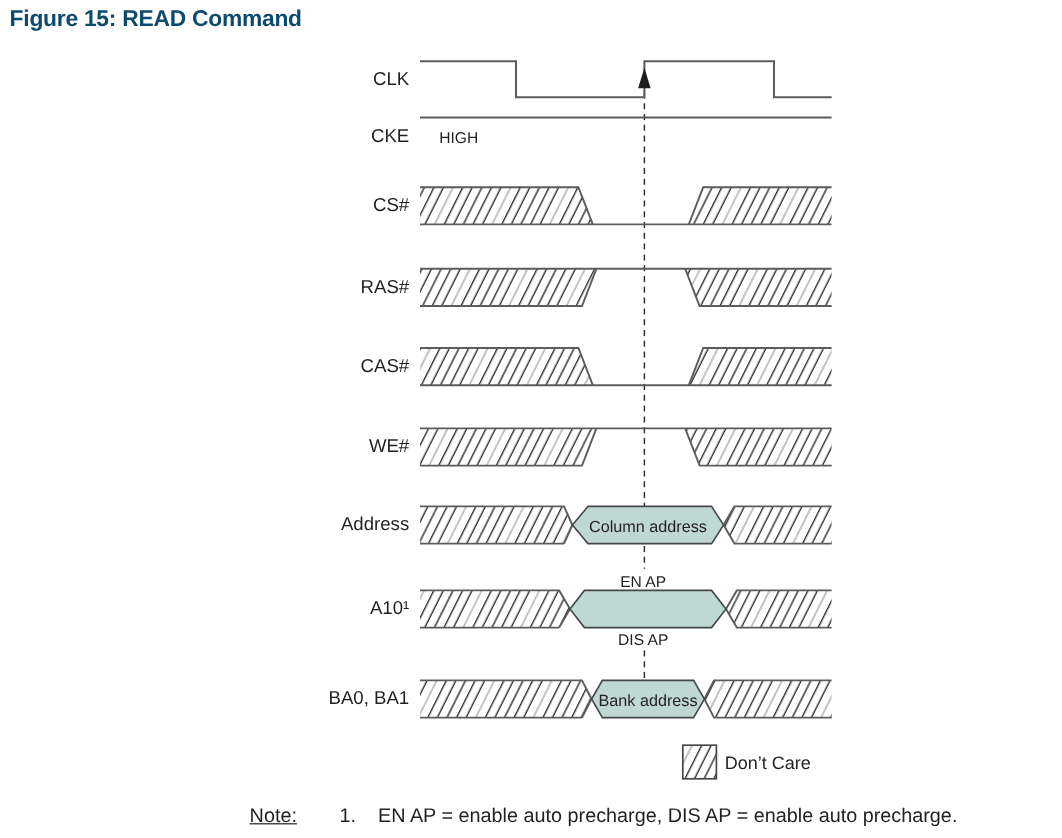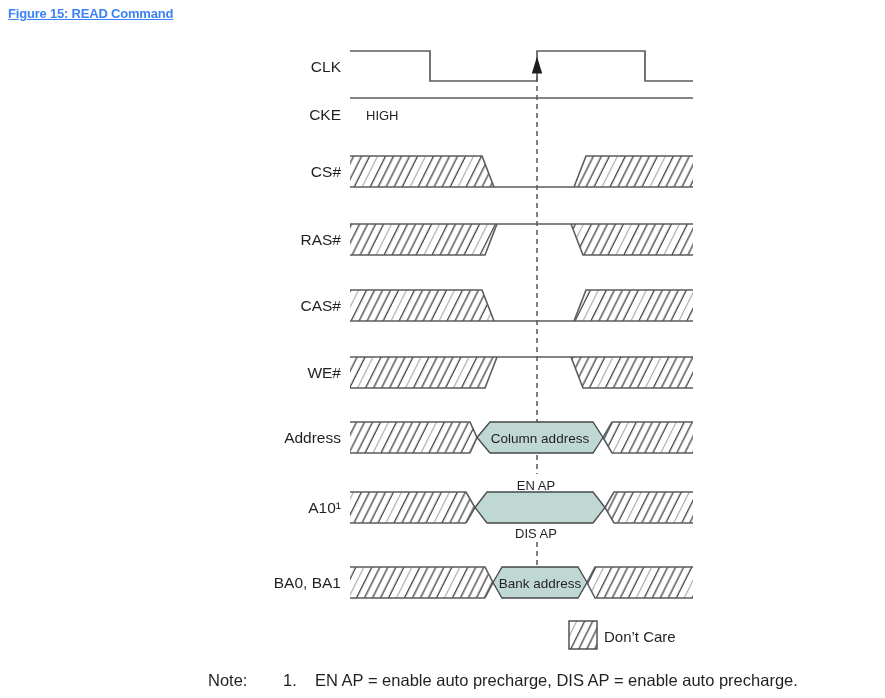--- a/index.html
+++ b/index.html
@@ -1,26 +1,26 @@
 <!DOCTYPE html>
 <html><head>
 <meta charset="utf-8">
 <style>
   html,body{margin:0;padding:0;background:#ffffff;}
   .page{
     position:relative;width:885px;height:698px;background:#ffffff;overflow:hidden;
     font-family:"Liberation Sans",sans-serif;color:#231f20;
   }
   .fig-title{
-    position:absolute;left:8px;top:6px;font-size:13px;font-weight:700;
-    letter-spacing:-0.2px;color:#3b82f6;text-decoration:underline;
+    position:absolute;left:8px;top:6px;font-size:19px;font-weight:700;
+    letter-spacing:-0.2px;color:#0c4a6e;
   }
   .diagram-svg{position:absolute;left:0;top:0;}
   .note-line{position:absolute;top:671px;left:0;width:885px;font-size:16.5px;color:#231f20;}
-  .note-label{position:absolute;left:208px;}
+  .note-label{position:absolute;left:208px;text-decoration:underline;}
   .note-number{position:absolute;left:283px;}
   .note-text{position:absolute;left:315px;}
   svg text{
     font-family:"Liberation Sans",sans-serif;fill:#231f20;
   }
   .sig-label{font-size:15.5px;}
   .small-label{font-size:13px;}
   .bubble-label{font-size:13.5px;}
   .legend-label{font-size:15px;}
 </style>

